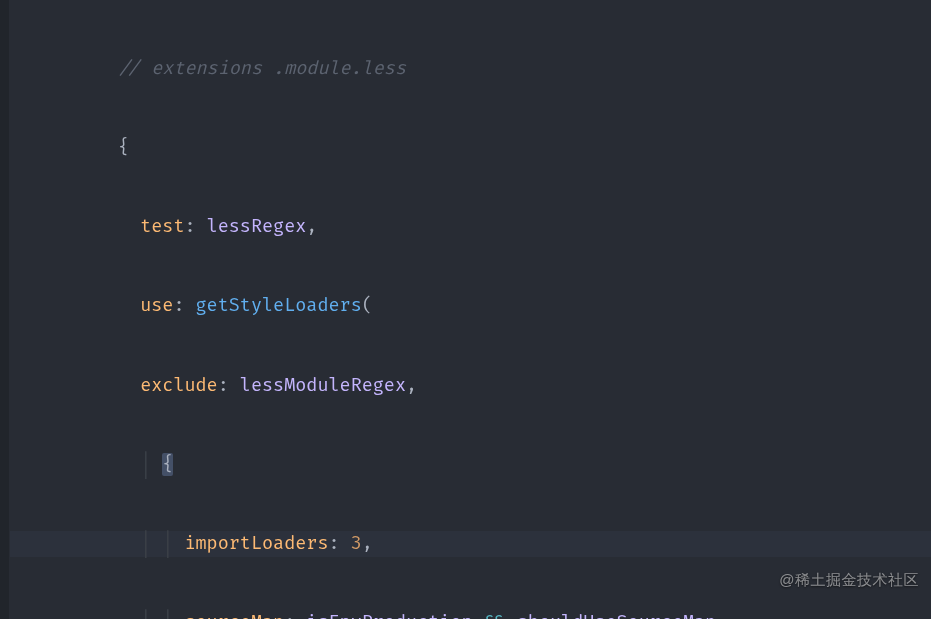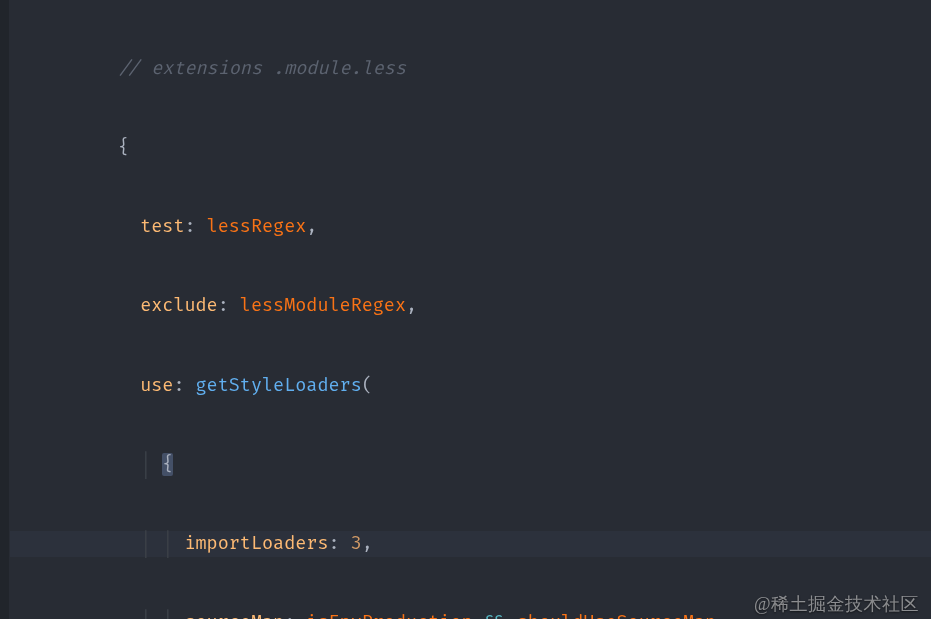--- a/index.html
+++ b/index.html
@@ -24,53 +24,53 @@
   .code {
     padding: 3px 0 0 10px;
     white-space: pre;
     position: relative;
   }
   .line { display: block; height: 26.4px; position: relative; padding-left: 108px; }
   .hl { background: #2c313c; position: absolute; left: 0; right: 0; height: 26.4px; z-index: -1; }
   .bracket-hl { background: rgba(153,187,255,0.25); border-radius: 2px; }
   .c-comment { color: #5c6370; font-style: italic; }
   .c-key     { color: #fdba74; }
-  .c-ident   { color: #f97316; }
+  .c-ident   { color: #c4b5fd; }
   .c-call    { color: #61afef; }
   .c-num     { color: #d19a66; }
   .c-op      { color: #56b6c2; }
   .c-punc    { color: #abb2bf; }
   .c-brace   { color: #abb2bf; }
   .guide { color: #3b4048; }
   .watermark {
     position: absolute;
     right: 12px;
-    bottom: 2px;
-    font-family: Liberation Serif, serif;
-    font-size: 18px;
+    bottom: 26px;
+    font-family: Liberation Sans, sans-serif;
+    font-size: 15px;
     color: rgba(230,230,230,0.55);
     text-shadow: 0 1px 2px rgba(0,0,0,0.6);
     letter-spacing: 0.5px;
   }
 </style>
 </head>
 <body>
 <div class="gutter"></div>
 
 <div class="code">
 
 <div class="line"><span class="c-comment">// extensions .module.less</span></div>
 
 <div class="line"><span class="c-brace">{</span></div>
 
 <div class="line"><span class="guide">  </span><span class="c-key">test</span><span class="c-punc">: </span><span class="c-ident">lessRegex</span><span class="c-punc">,</span></div>
 
+<div class="line"><span class="guide">  </span><span class="c-key">use</span><span class="c-punc">: </span><span class="c-call">getStyleLoaders</span><span class="c-punc">(</span></div>
+
 <div class="line"><span class="guide">  </span><span class="c-key">exclude</span><span class="c-punc">: </span><span class="c-ident">lessModuleRegex</span><span class="c-punc">,</span></div>
-
-<div class="line"><span class="guide">  </span><span class="c-key">use</span><span class="c-punc">: </span><span class="c-call">getStyleLoaders</span><span class="c-punc">(</span></div>
 
 <div class="line"><span class="guide">  │ </span><span class="bracket-hl c-brace">{</span></div>
 
 <div class="line"><div class="hl"></div><span class="guide">  │ │ </span><span class="c-key">importLoaders</span><span class="c-punc">: </span><span class="c-num">3</span><span class="c-punc">,</span></div>
 
 <div class="line"><span class="guide">  │ │ </span><span class="c-key">sourceMap</span><span class="c-punc">: </span><span class="c-ident">isEnvProduction</span> <span class="c-op">&amp;&amp;</span> <span class="c-ident">shouldUseSourceMap</span><span class="c-punc">,</span></div>
 
 
 
 

